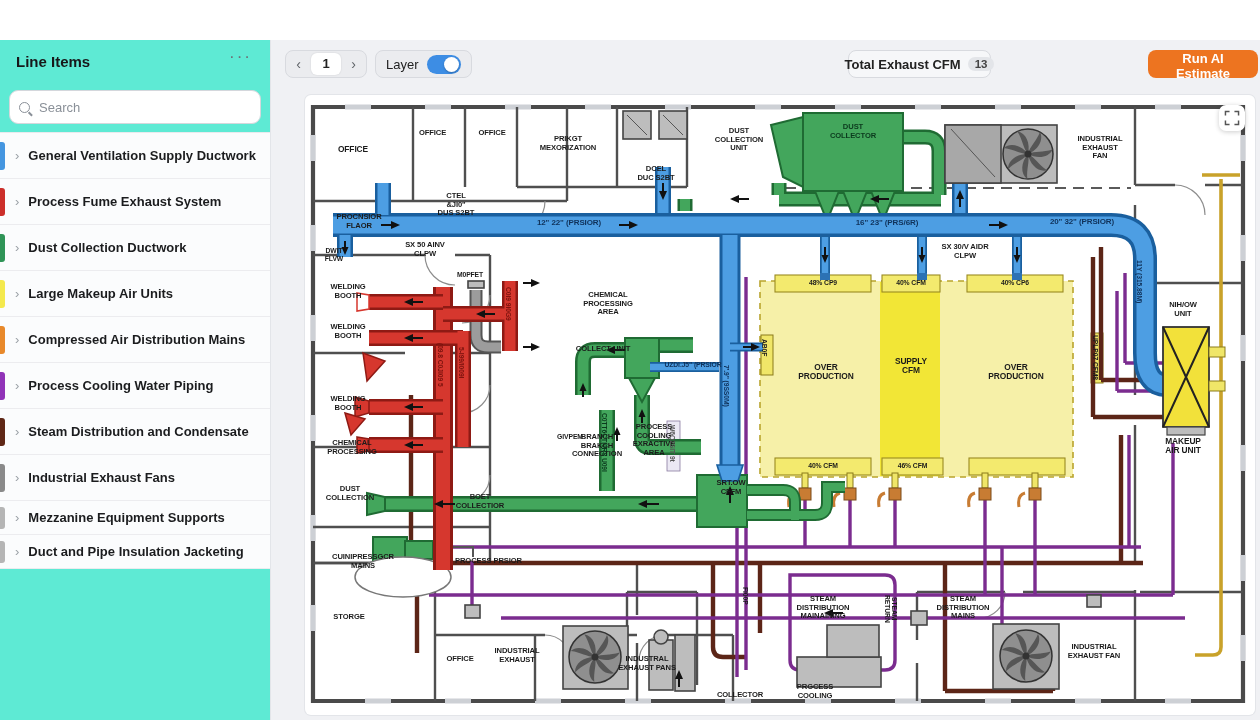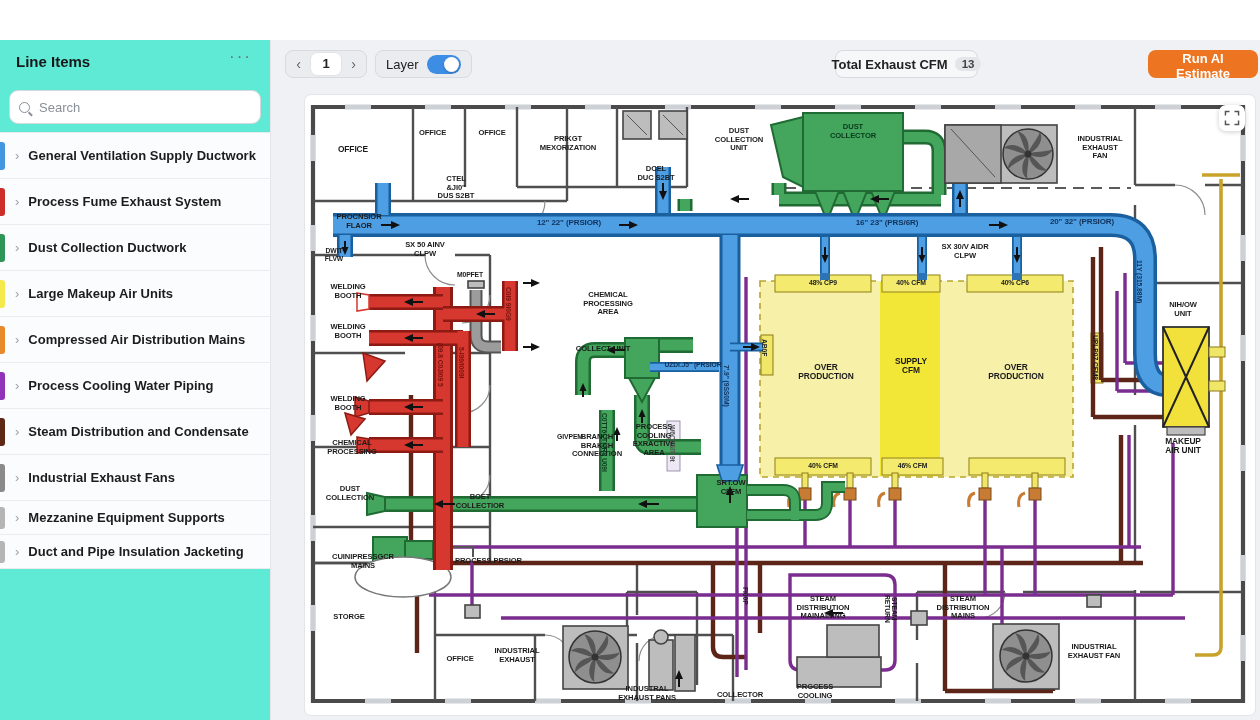--- a/index.html
+++ b/index.html
@@ -24,21 +24,21 @@
   .silabel{margin-left:9px;font-size:13px;font-weight:700;color:#1b1c1e;white-space:nowrap;}
   
   .topbar{position:absolute;left:270px;right:0;top:0;height:50px;}
   .pager{position:absolute;left:15px;top:10px;height:28px;width:82px;background:#ebecef;border:1px solid #d8dadf;border-radius:8px;display:flex;align-items:center;box-sizing:border-box;}
   .pgbtn{flex:1;border:none;background:transparent;color:#5f6368;font-size:14px;cursor:pointer;padding:0;line-height:26px;}
   .pgnum{flex:1.2;background:#fff;border-radius:6px;text-align:center;font-size:13px;font-weight:700;color:#222;margin:2px 0;line-height:22px;box-shadow:0 0 2px rgba(0,0,0,.12);}
   .layerpill{position:absolute;left:105px;top:10px;height:28px;background:#ebecef;border:1px solid #d8dadf;border-radius:8px;display:flex;align-items:center;padding:0 10px;box-sizing:border-box;gap:8px;}
   .layer-label{font-size:13px;font-weight:400;color:#222;}
   .toggle{width:34px;height:19px;border-radius:10px;background:#3d8de4;position:relative;cursor:pointer;display:inline-block;}
   .knob{position:absolute;right:2px;top:2px;width:15px;height:15px;border-radius:50%;background:#fff;box-shadow:0 1px 2px rgba(0,0,0,.25);}
-  .stat{position:absolute;top:10px;height:28px;background:#f6f7f9;border:1px solid #d8dadf;border-radius:8px;display:flex;align-items:center;justify-content:center;gap:7px;box-sizing:border-box;}
+  .stat{position:absolute;top:10px;height:28px;background:#f6f7f9;border:1px solid #d8dadf;border-radius:8px;display:flex;align-items:center;justify-content:center;gap:7px;box-sizing:border-box;margin-left:13px;}
   .stat-label{font-size:13px;font-weight:700;color:#222;white-space:nowrap;}
   .badge{background:#e3e5e9;border-radius:9px;padding:1px 7px;font-size:11.5px;font-weight:700;color:#444;}
   .runbtn{position:absolute;left:878px;top:10px;width:110px;height:28px;background:#ed7420;color:#fff;font-size:13px;font-weight:700;border:none;border-radius:8px;cursor:pointer;font-family:"Liberation Sans",sans-serif;}
   
   .canvas{position:absolute;left:305px;top:55px;width:950px;height:620px;background:#fff;border-radius:6px;box-shadow:0 0 0 1px #e3e5e9;}
   .planwrap{position:absolute;inset:0;}
   .labels{position:absolute;inset:0;pointer-events:none;}
   .lbl{position:absolute;font-size:7.6px;font-weight:700;color:#1b1b1b;text-align:center;line-height:1.12;white-space:pre-line;letter-spacing:-0.1px;}
   .lbl.nv{color:#10325a;font-size:8px;}
   .lbl.gn{color:#0b3a1d;}
@@ -384,21 +384,21 @@
         <div class="lbl" style="left:392px;top:32px;width:84px">DUST
 COLLECTION
 UNIT</div>
         <div class="lbl gn" style="left:506px;top:28px;width:84px">DUST
 COLLECTOR</div>
         <div class="lbl" style="left:756px;top:40px;width:78px">INDUSTRIAL
 EXHAUST
 FAN</div>
         <div class="lbl" style="left:316px;top:70px;width:70px">DCEL
 DUC S2BT</div>
-        <div class="lbl" style="left:118px;top:80px;width:66px">CTEL
+        <div class="lbl" style="left:118px;top:97px;width:66px">CTEL
 &amp;JI0"
 DUS S2BT</div>
         <div class="lbl" style="left:12px;top:118px;width:84px">PROCNSIOR
 FLAOR</div>
         <div class="lbl ti" style="left:6px;top:152px;width:46px">DWIT
 FLVW</div>
         <div class="lbl" style="left:84px;top:146px;width:72px">SX 50 AINV
 CLPW</div>
         <div class="lbl nv" style="left:212px;top:124px;width:104px">12" 22" (PRSIOR)</div>
         <div class="lbl nv" style="left:528px;top:124px;width:108px">16" 23" (PRS/6R)</div>
@@ -431,21 +431,21 @@
 COLLECTION</div>
         <div class="lbl" style="left:136px;top:398px;width:78px">BOET
 COLLECTIOR</div>
         <div class="lbl" style="left:8px;top:458px;width:100px">CUINIPRESSGCR
 MAINS</div>
         <div class="lbl" style="left:150px;top:462px;width:124px;text-align:left">PROCESS PRSIOR</div>
         <div class="lbl" style="left:12px;top:518px;width:64px">STORGE</div>
         <div class="lbl" style="left:126px;top:560px;width:58px">OFFICE</div>
         <div class="lbl" style="left:176px;top:552px;width:72px">INDUSTRIAL
 EXHAUST</div>
-        <div class="lbl" style="left:292px;top:590px;width:100px">INDUSTRAL
+        <div class="lbl" style="left:292px;top:560px;width:100px">INDUSTRAL
 EXHAUST PANS</div>
         <div class="lbl" style="left:396px;top:596px;width:78px">COLLECTOR</div>
         <div class="lbl v" style="left:436px;top:492px">FI00P</div>
         <div class="lbl" style="left:466px;top:500px;width:104px">STEAM
 DISTRIBUTION
 MAINAINING</div>
         <div class="lbl v" style="left:578px;top:500px">STEAM
 RETURN</div>
         <div class="lbl" style="left:474px;top:588px;width:72px">PRGCESS
 COOLING</div>

